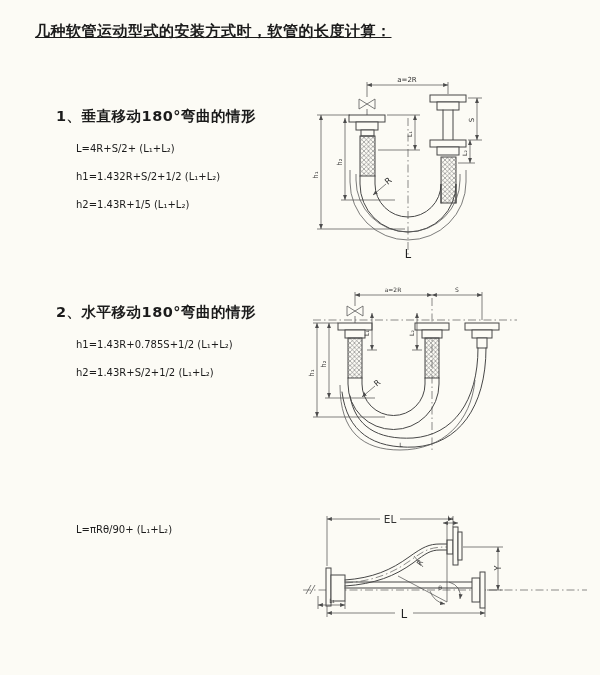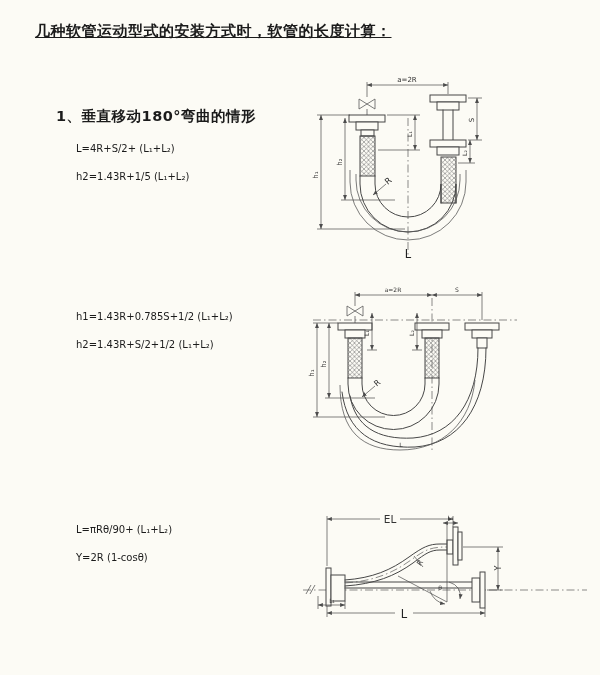--- a/index.html
+++ b/index.html
@@ -29,31 +29,32 @@
   .lblL{font-size:11.5px;fill:#222;}
 </style>
 </head>
 <body>
 
 <div class="title">几种软管运动型式的安装方式时，软管的长度计算：</div>
 
 <div class="section" id="sec1" style="top:107px">
   <p class="heading">1、垂直移动180°弯曲的情形</p>
   <p class="formula">L=4R+S/2+ (L₁+L₂)</p>
+  <p class="formula">h1=1.432R+S/2+1/2 (L₁+L₂)</p>
   <p class="formula">h2=1.43R+1/5 (L₁+L₂)</p>
 </div>
 
 <div class="section" id="sec2" style="top:303px">
+  <p class="heading">2、水平移动180°弯曲的情形</p>
   <p class="formula">h1=1.43R+0.785S+1/2 (L₁+L₂)</p>
   <p class="formula">h2=1.43R+S/2+1/2 (L₁+L₂)</p>
 </div>
 
 <div class="section" id="sec3" style="top:516px">
   <p class="formula">L=πRθ/90+ (L₁+L₂)</p>
-  <p class="formula">Y=2R (1-cosθ)</p>
 </div>
 
 <div class="dwrap" style="left:310px;top:70px">
 <svg width="230" height="198" viewBox="0 0 230 198">
   <defs>
     <marker id="a1" viewBox="0 0 10 10" refX="10" refY="5" markerWidth="7" markerHeight="7" orient="auto-start-reverse">
       <path d="M0,1 L10,5 L0,9 z" fill="#4c4c4c"></path>
     </marker>
     <pattern id="hx1" width="4.5" height="4.5" patternUnits="userSpaceOnUse">
       <path d="M0,4.5 L4.5,0 M0,0 L4.5,4.5" stroke="#6c6c6c" stroke-width="0.55"></path>

